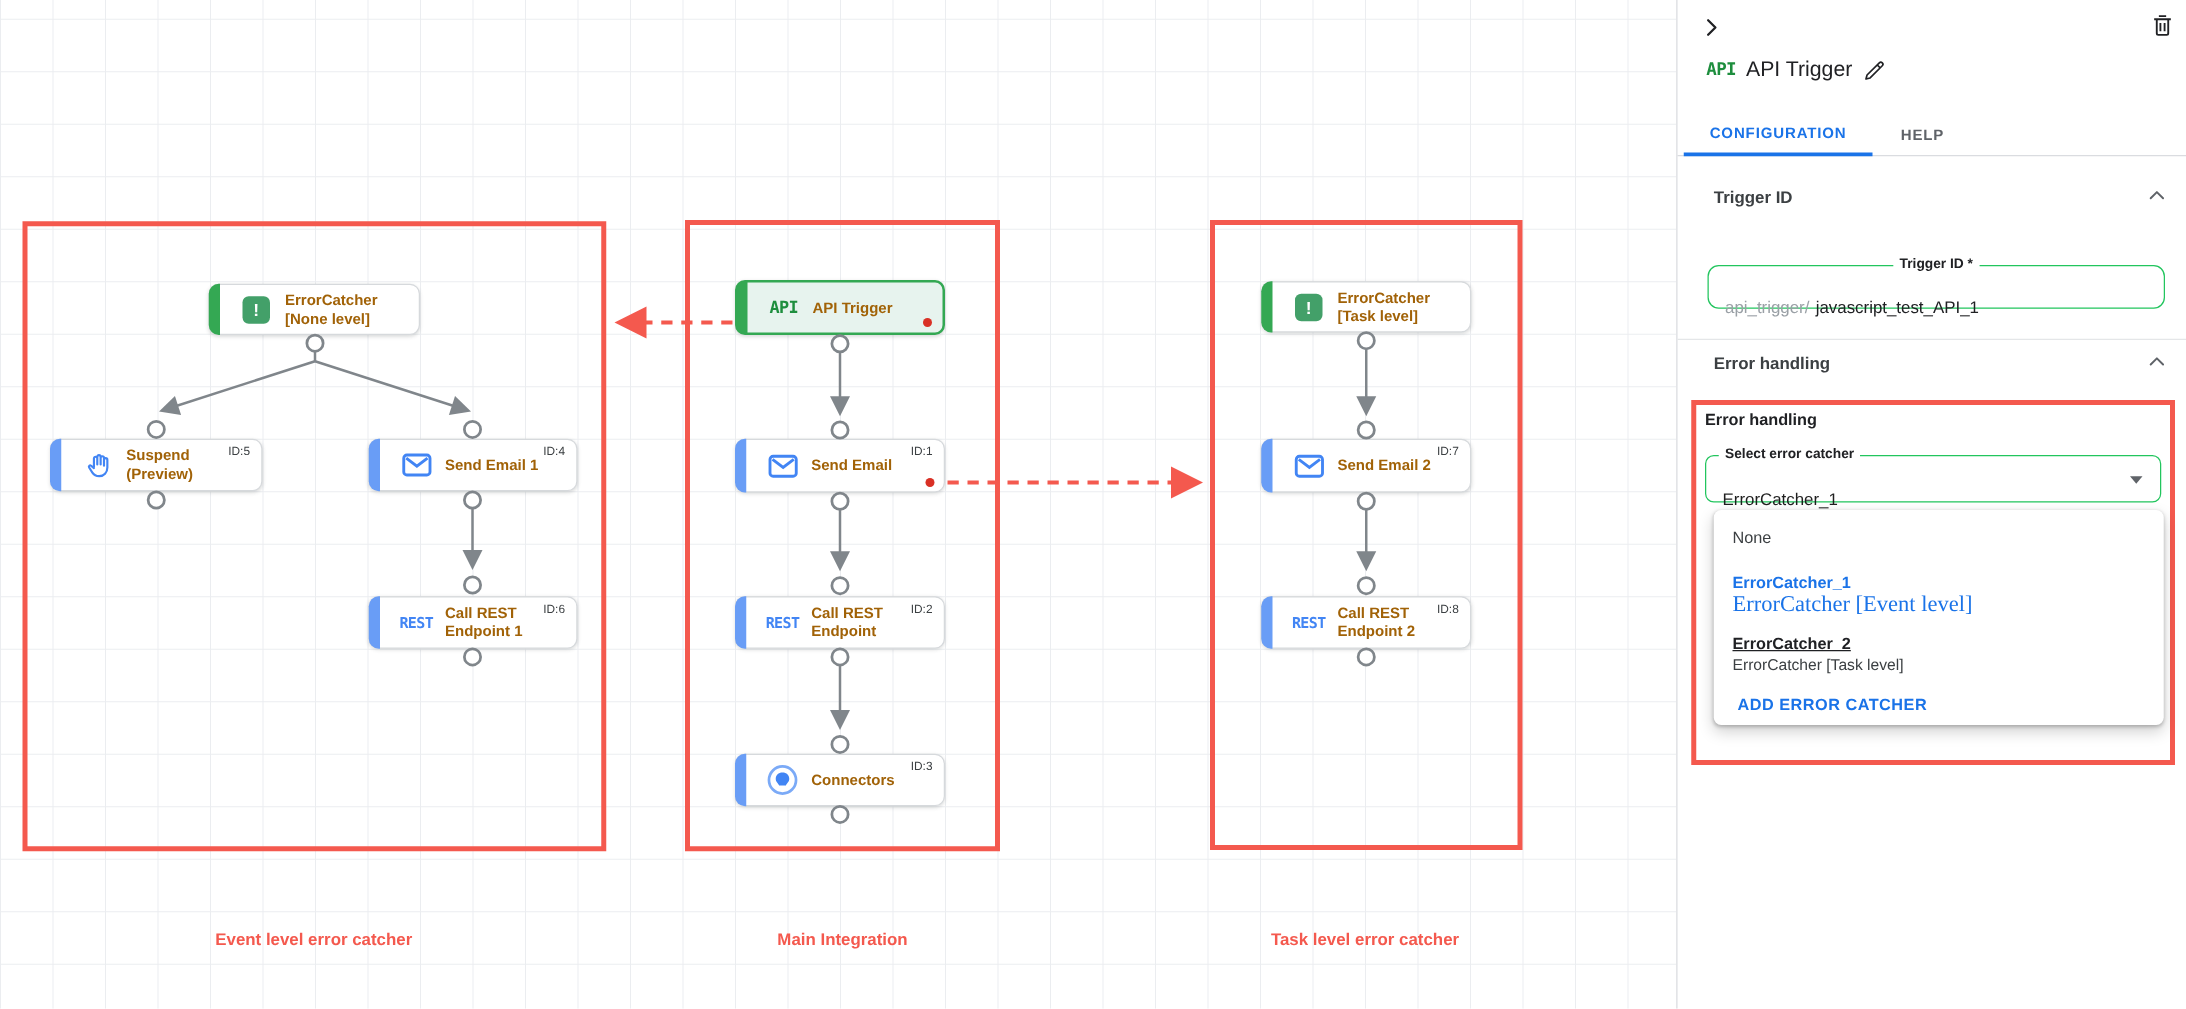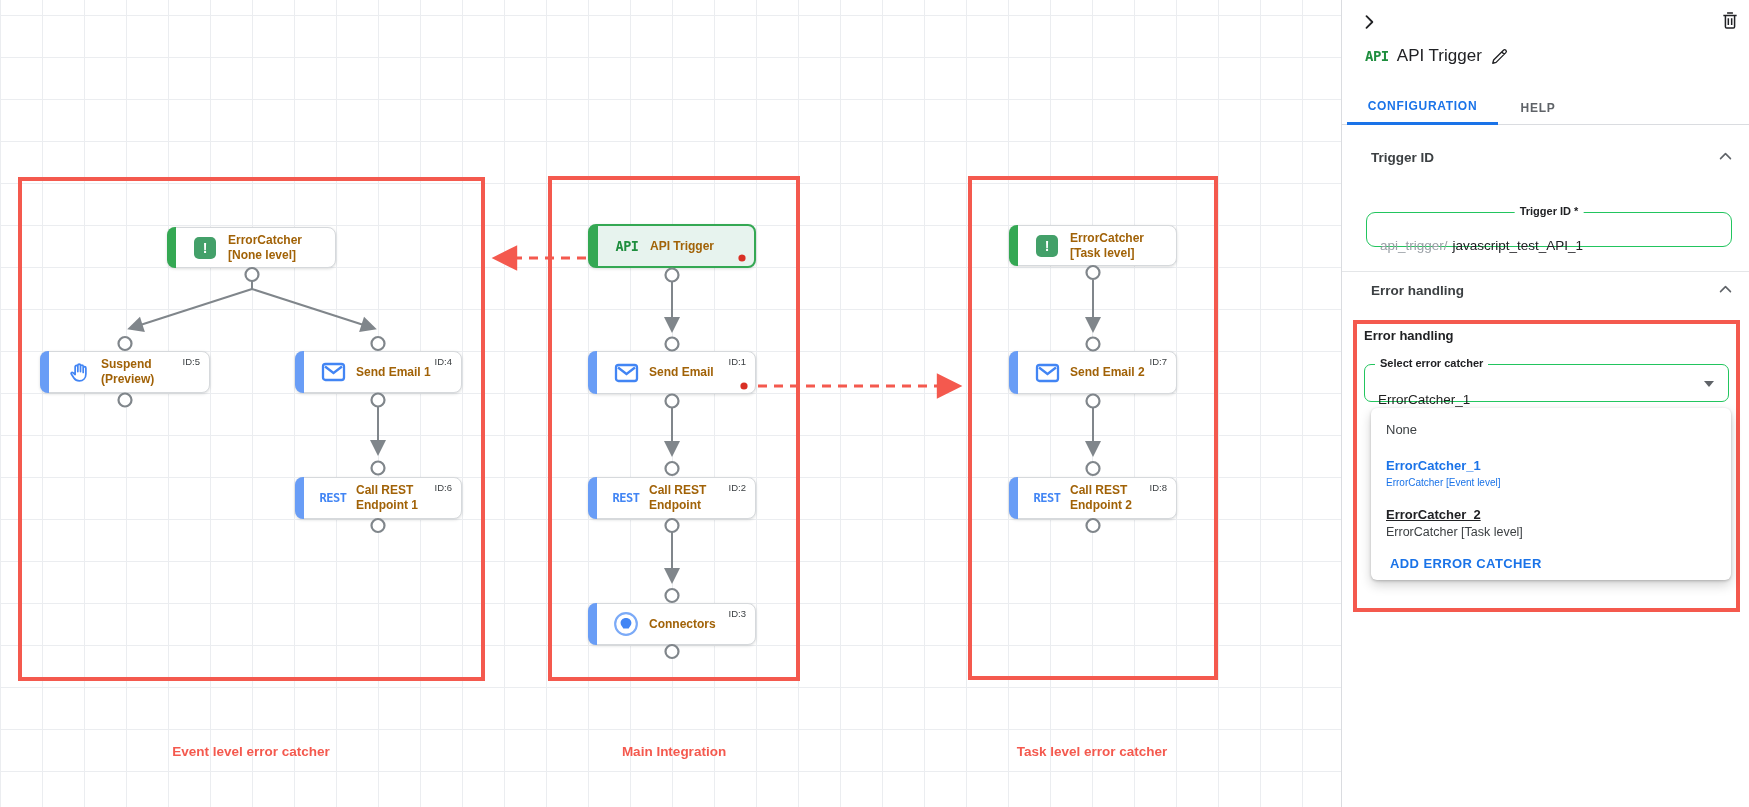--- a/index.html
+++ b/index.html
@@ -56,21 +56,21 @@
   .ec-label { position:absolute; left:22px; top:328px; font-size:13px; font-weight:bold; color:#202124; }
   .select { left:22px; top:364px; width:365px; height:38px; border-radius:7px; cursor:pointer; }
   .caret { position:absolute; right:14px; top:16px; width:0; height:0;
     border-left:5.5px solid transparent; border-right:5.5px solid transparent; border-top:6.5px solid #5f6368; }
   .dropcard { position:absolute; left:29px; top:408px; width:360px; height:172px; background:#fff;
     border-radius:6px; box-shadow:0 1px 3px rgba(0,0,0,.22), 0 5px 12px rgba(0,0,0,.18);
     padding:12px 0 12px 15px; }
   .dd-item { font-size:13px; cursor:pointer; }
   .dd-none { margin-top:1px; line-height:17px; color:#3c4043; }
   .dd-t1 { margin-top:19px; line-height:17px; color:#1a73e8; font-weight:bold; }
-  .dd-s1 { line-height:18px; color:#1a73e8; font-size:10px; }
+  .dd-s1 { line-height:18px; color:#1a73e8; font-size:18px;font-family:Liberation Serif, serif; }
   .dd-t2 { margin-top:14px; line-height:17px; color:#202124; font-weight:bold;text-decoration:underline; }
   .dd-s2 { line-height:18px; color:#3c4043; font-size:12.5px; }
   .dd-add { margin-top:15px; margin-left:4px; color:#1a73e8; font-weight:bold; font-size:13px;
     letter-spacing:.4px; cursor:pointer; }
   svg { display:block; }
 </style>
 </head>
 <body>
 
 <div class="stage">

